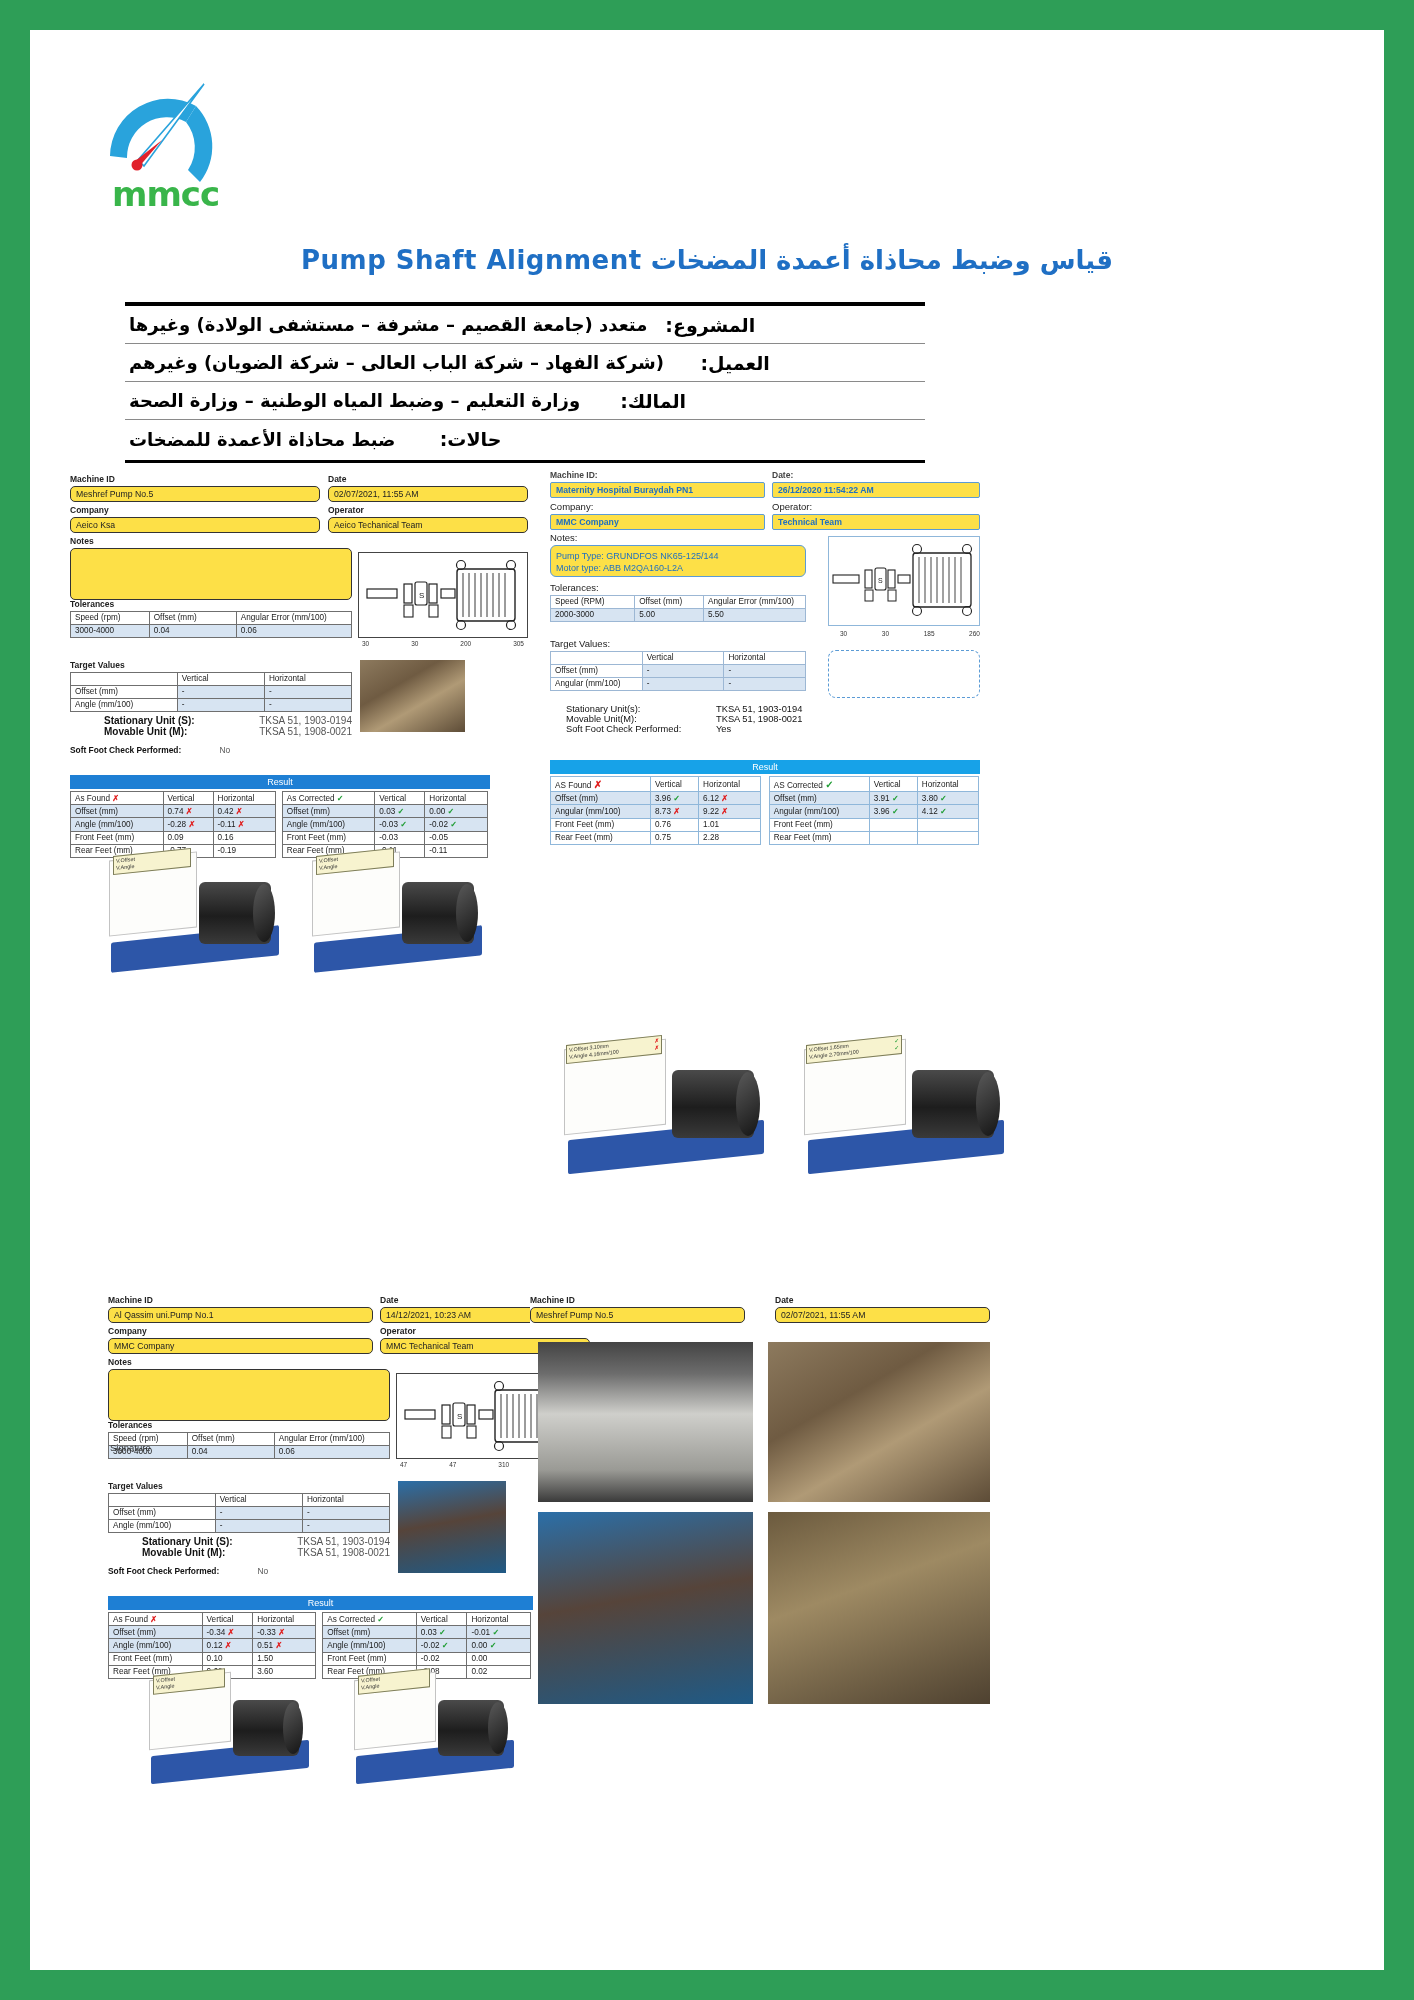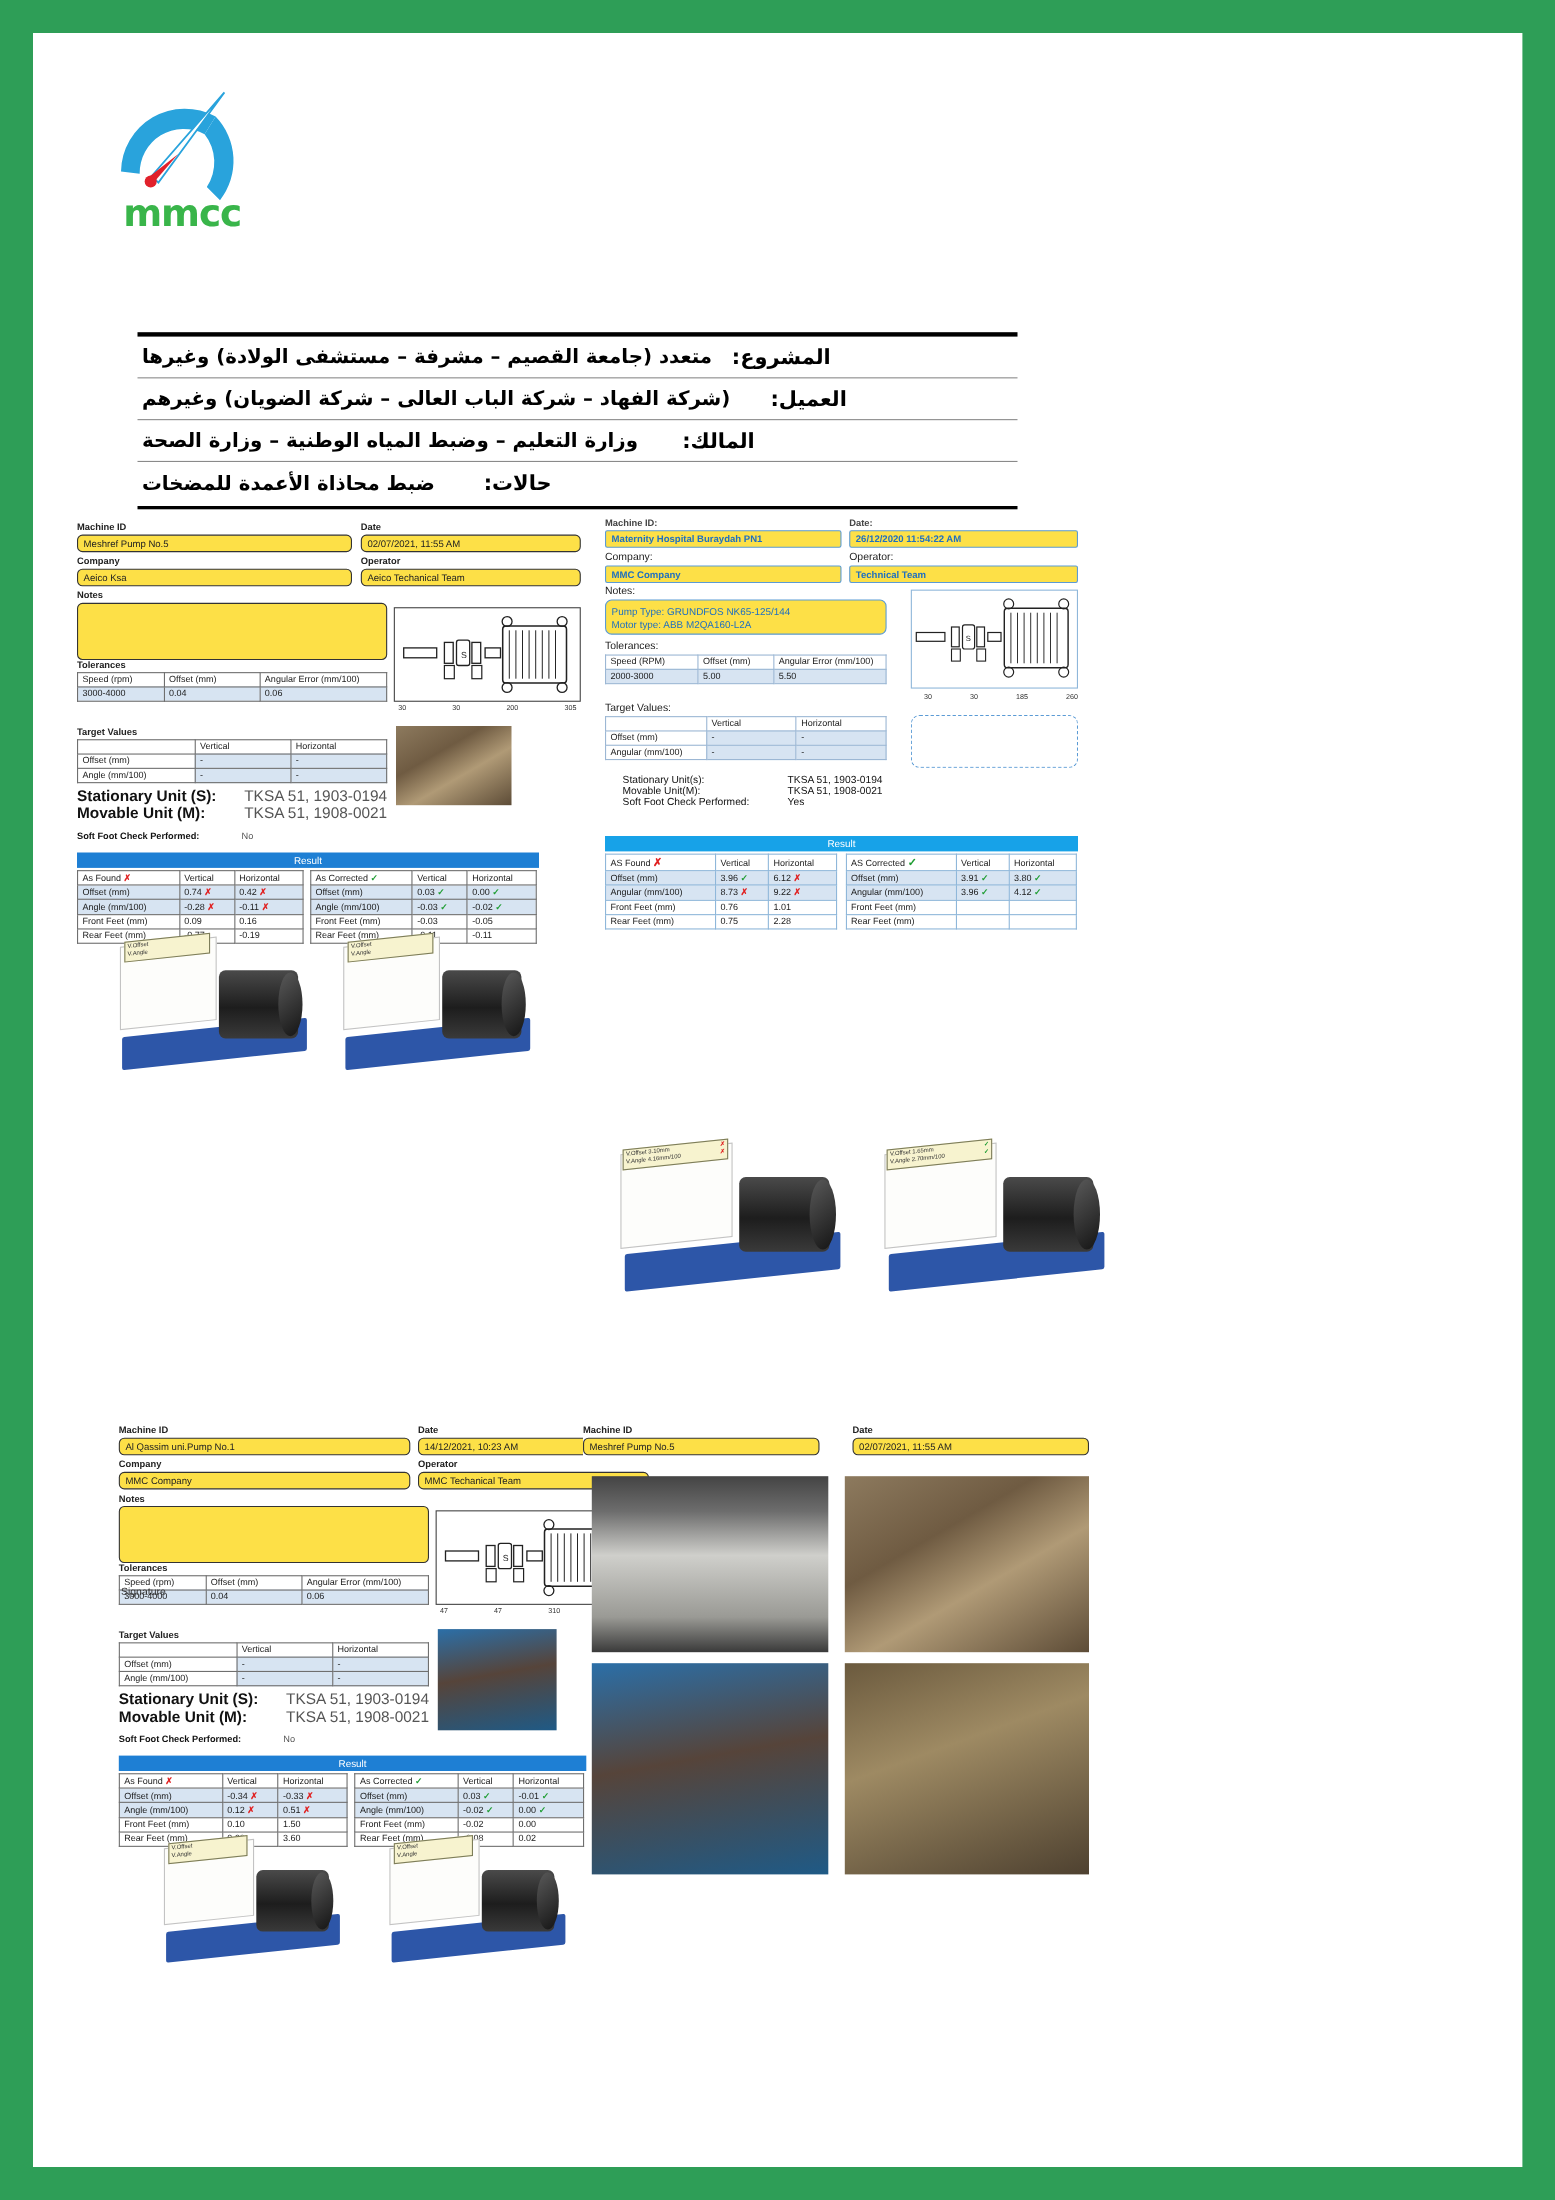--- a/index.html
+++ b/index.html
@@ -89,21 +89,21 @@
 
   .result-bar {
     background:#1e7fd4; color:#fff;
     font-size:9px; text-align:center;
     padding:2px 0; font-weight:normal;
     margin:4px 0 2px 0;
   }
   .xmark { color:#e02020; font-weight:bold; }
   .ckmark { color:#1f9d33; font-weight:bold; }
 
-  .stat-line { font-size:14px; font-weight:bold; color:#111; display:flex; }
+  .stat-line { font-size:10px; font-weight:bold; color:#111; display:flex;margin-left:34px; }
   .stat-line .v { font-weight:normal; color:#555; margin-left:auto; }
   .sfc { font-size:8.4px; font-weight:bold; color:#111; }
   .sfc .v { font-weight:normal; color:#555; margin-left:36px; }
 
   
   .machdraw { border:1px solid #444; background:#fff; position:relative; }
   .dimrow { font-size:6.5px; color:#333; display:flex; justify-content:flex-end; }
 
   
   .photo { background:#7a6a55; position:absolute; overflow:hidden; }
@@ -145,20 +145,21 @@
         <path d="M96 28 A58 58 0 0 1 100 104 L88 92 A41 41 0 0 0 86 44 Z" fill="#29a3dc"></path>
         <path d="M104 6 L44 88 L38 82 Z" fill="#ffffff" stroke="#29a3dc" stroke-width="1.6"></path>
         <path d="M62 62 L38 90 L34 84 Z" fill="#e1212b"></path>
         <circle cx="37" cy="87" r="5.5" fill="#e1212b"></circle>
       </svg>
       <div class="logo-text">mmcc</div>
     </div>
 
   </div>
 
+  <div class="doc-title">قياس وضبط محاذاة أعمدة المضخات Pump Shaft Alignment</div>
 
   <div class="info">
     <div class="info-top-rule"></div>
     <div class="info-row">
       <span class="info-label">المشروع:</span>
       <span class="info-value">متعدد (جامعة القصيم – مشرفة – مستشفى الولادة) وغيرها</span>
     </div>
     <div class="info-row">
       <span class="info-label">العميل:</span>
       <span class="info-value">(شركة الفهاد – شركة الباب العالى – شركة الضويان) وغيرهم</span>

